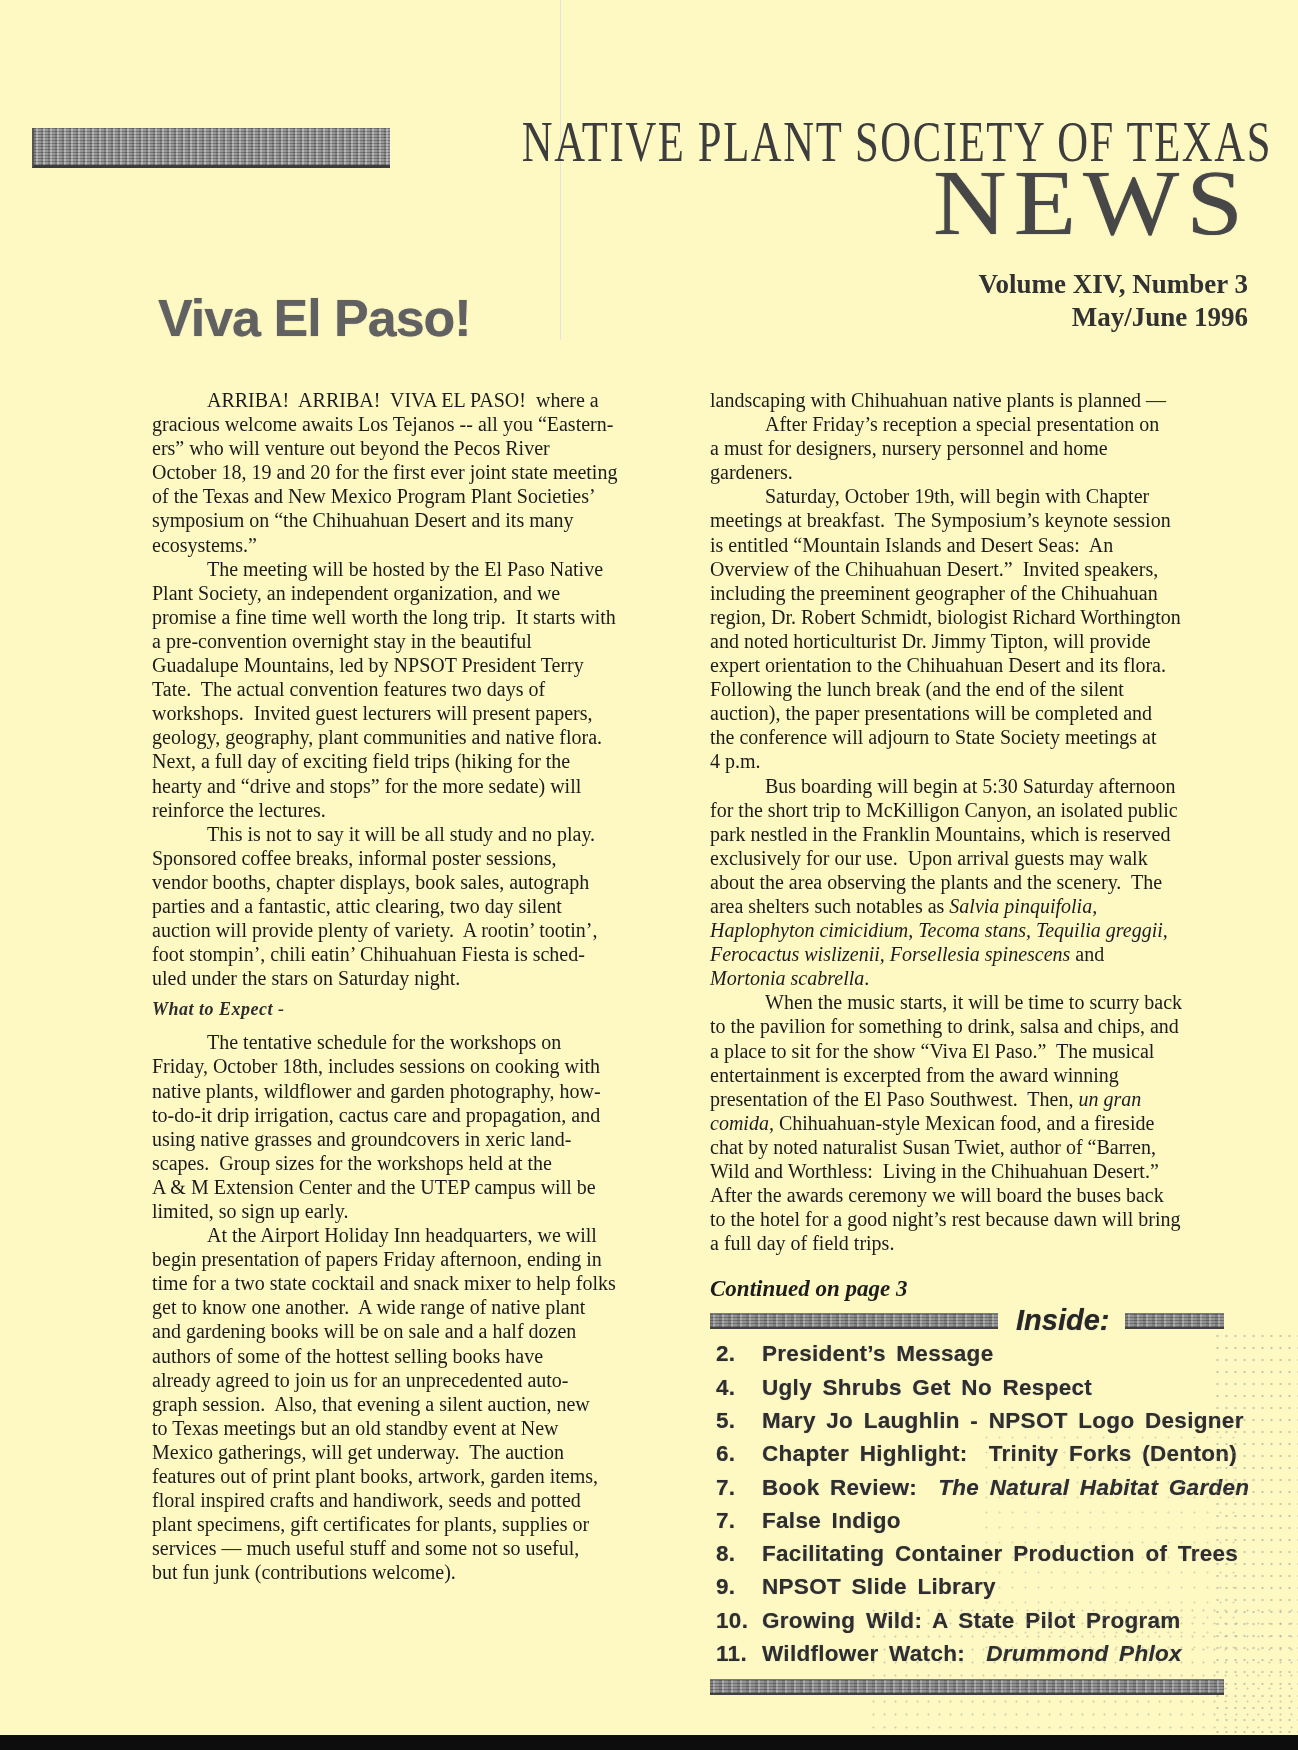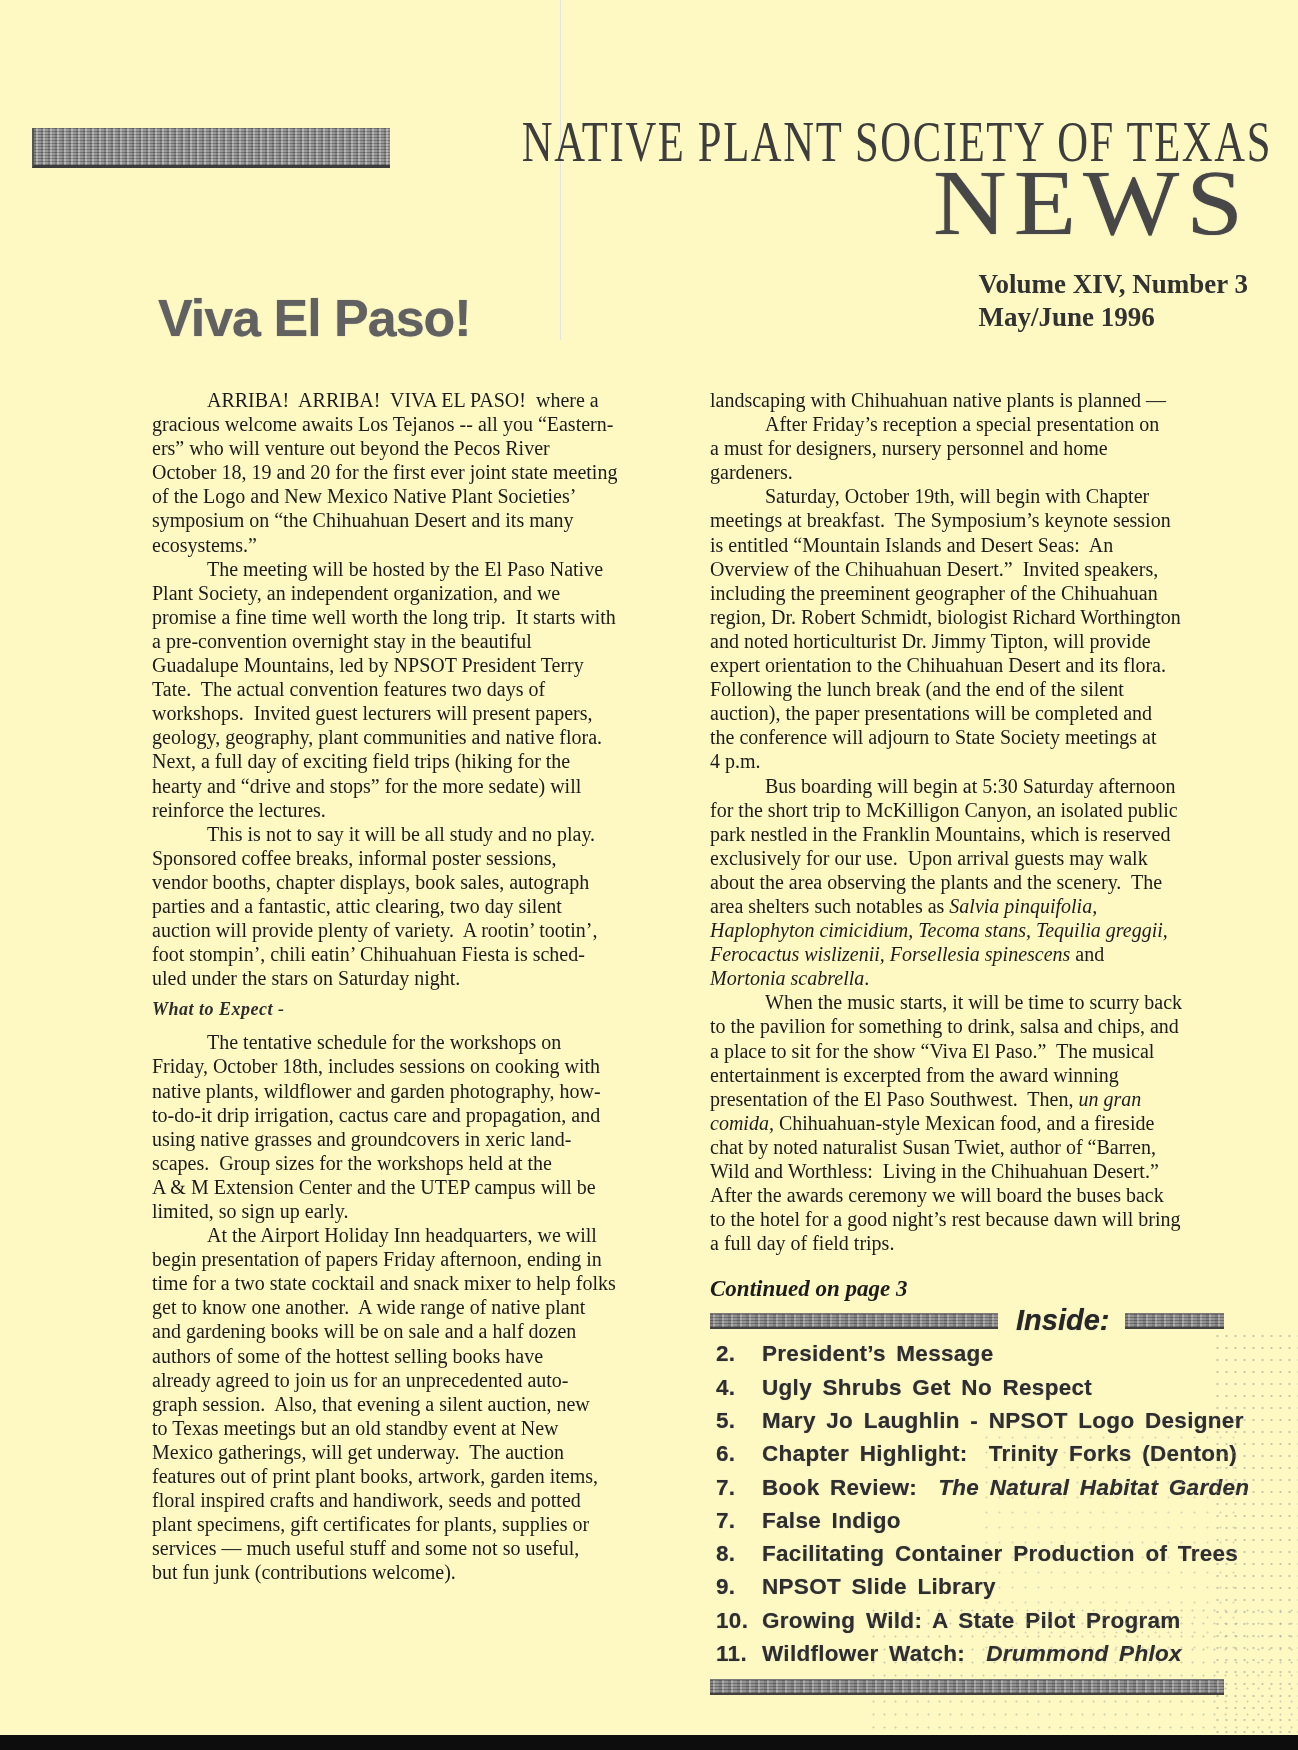--- a/index.html
+++ b/index.html
@@ -22,21 +22,21 @@
     font-size:52px; letter-spacing:2px; color:#3d3d3d;
     transform:scale(0.82,1.08); transform-origin:right top;
   }
   .mast-news {
     position:absolute; top:156px; right:48px; white-space:nowrap;
     font-size:102px; line-height:1; letter-spacing:7px; color:#474747;
     transform:scaleY(0.92); transform-origin:right top;
     text-shadow:0 0 1px #6a6a6a;
   }
   .mast-vol {
-    position:absolute; top:268px; right:50px; text-align:left;
+    position:absolute; top:268px; right:50px; text-align:right;
     font-weight:bold; font-size:27px; line-height:33px; color:#323232;
   }
   
   .headline {
     position:absolute; left:158px; top:288px;
     font-family:"Liberation Sans", sans-serif; font-weight:bold;
     font-size:52px; letter-spacing:-1px; color:#616161;
     text-shadow:0 0 1px #8a8a8a;
   }
   
@@ -114,21 +114,21 @@
   </div>
 
   <div class="headline">Viva El Paso!</div>
 
   <div class="col col-left">
       <div class="para">
         <div class="line first"><span>ARRIBA!  ARRIBA!  VIVA EL PASO!  where a</span></div>
         <div class="line"><span>gracious welcome awaits Los Tejanos -- all you “Eastern-</span></div>
         <div class="line"><span>ers” who will venture out beyond the Pecos River</span></div>
         <div class="line"><span>October 18, 19 and 20 for the first ever joint state meeting</span></div>
-        <div class="line"><span>of the Logo and New Mexico Native Plant Societies’</span></div>
+        <div class="line"><span>of the Texas and New Mexico Program Plant Societies’</span></div>
         <div class="line"><span>symposium on “the Chihuahuan Desert and its many</span></div>
         <div class="line"><span>ecosystems.”</span></div>
       </div>
       <div class="para">
         <div class="line first"><span>The meeting will be hosted by the El Paso Native</span></div>
         <div class="line"><span>Plant Society, an independent organization, and we</span></div>
         <div class="line"><span>promise a fine time well worth the long trip.  It starts with</span></div>
         <div class="line"><span>a pre-convention overnight stay in the beautiful</span></div>
         <div class="line"><span>Guadalupe Mountains, led by NPSOT President Terry</span></div>
         <div class="line"><span>Tate.  The actual convention features two days of</span></div>

